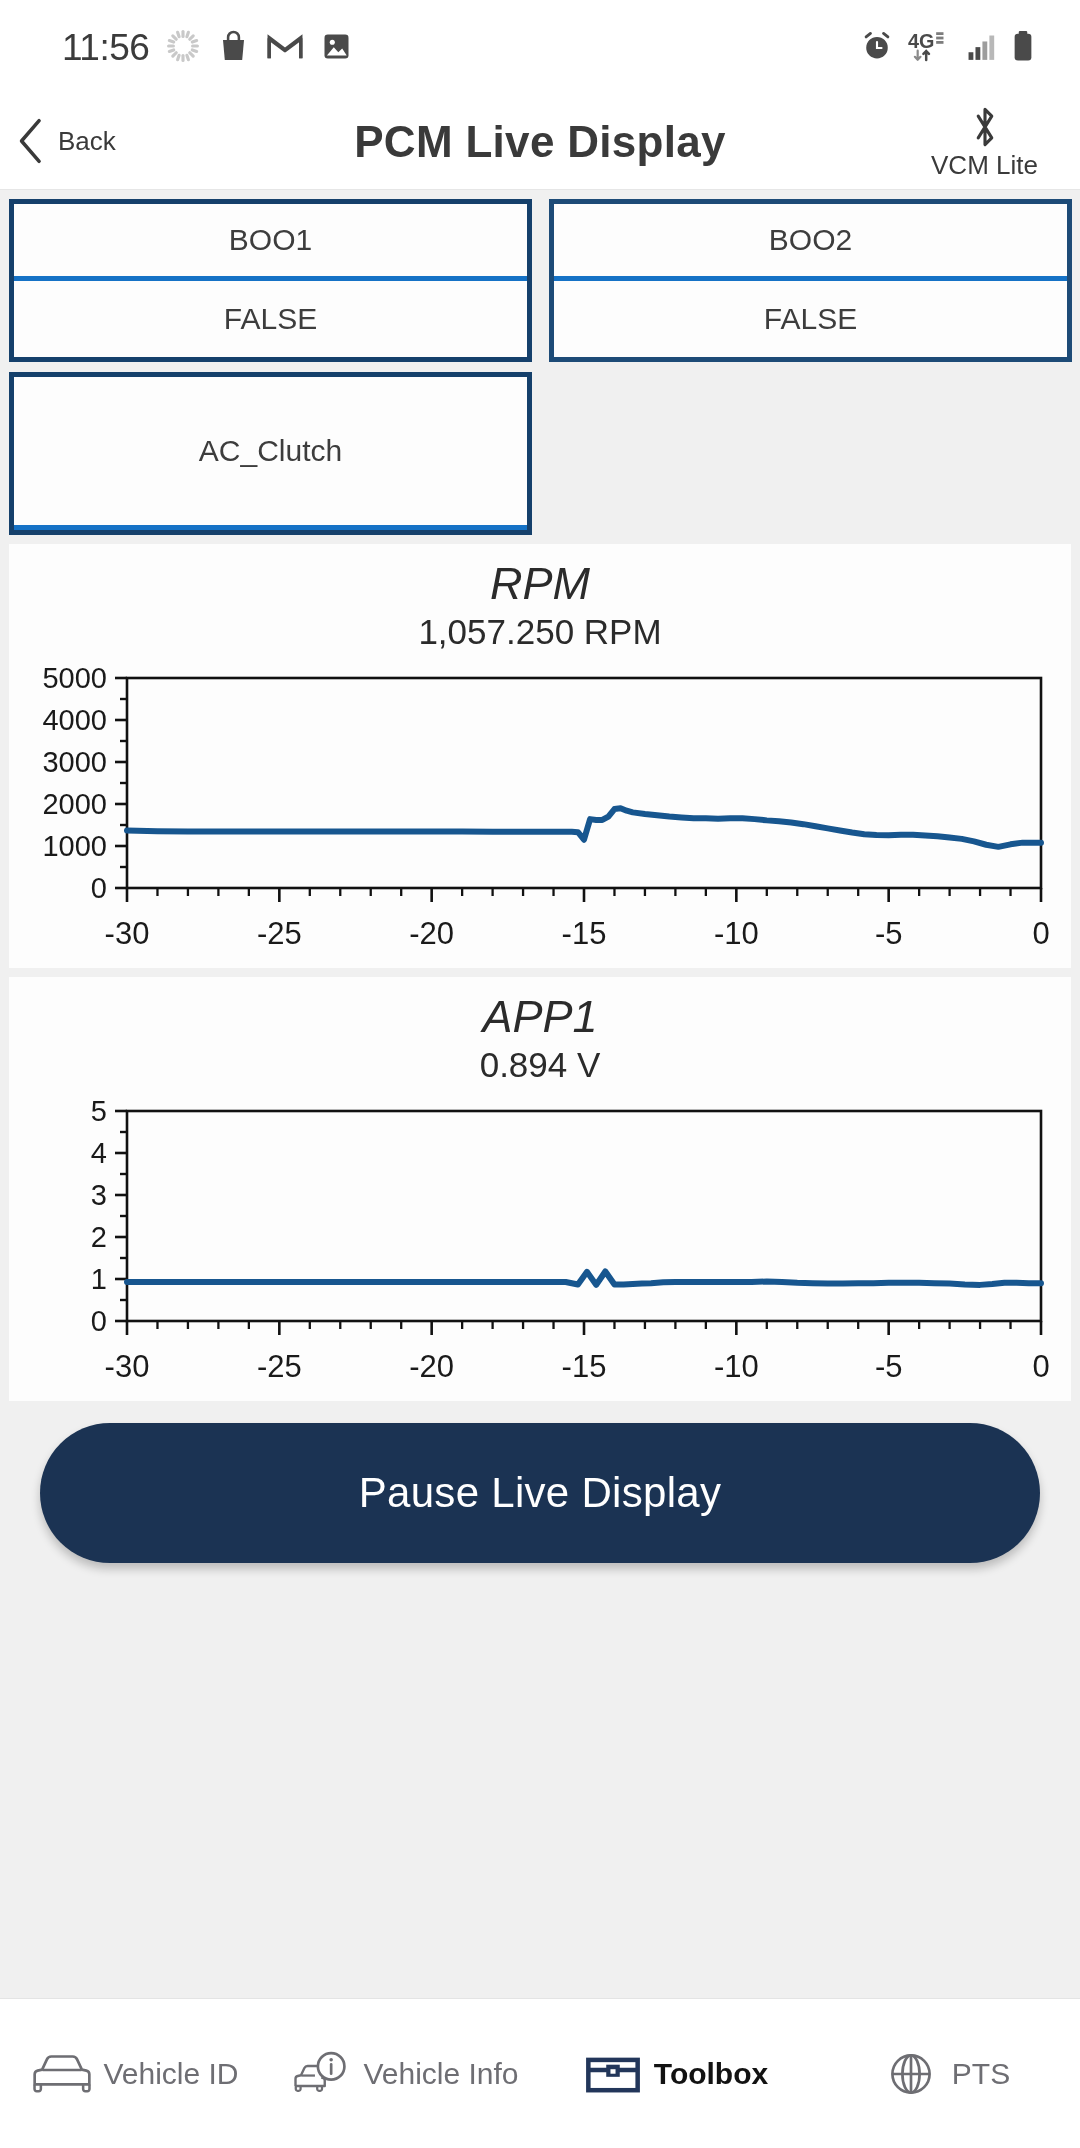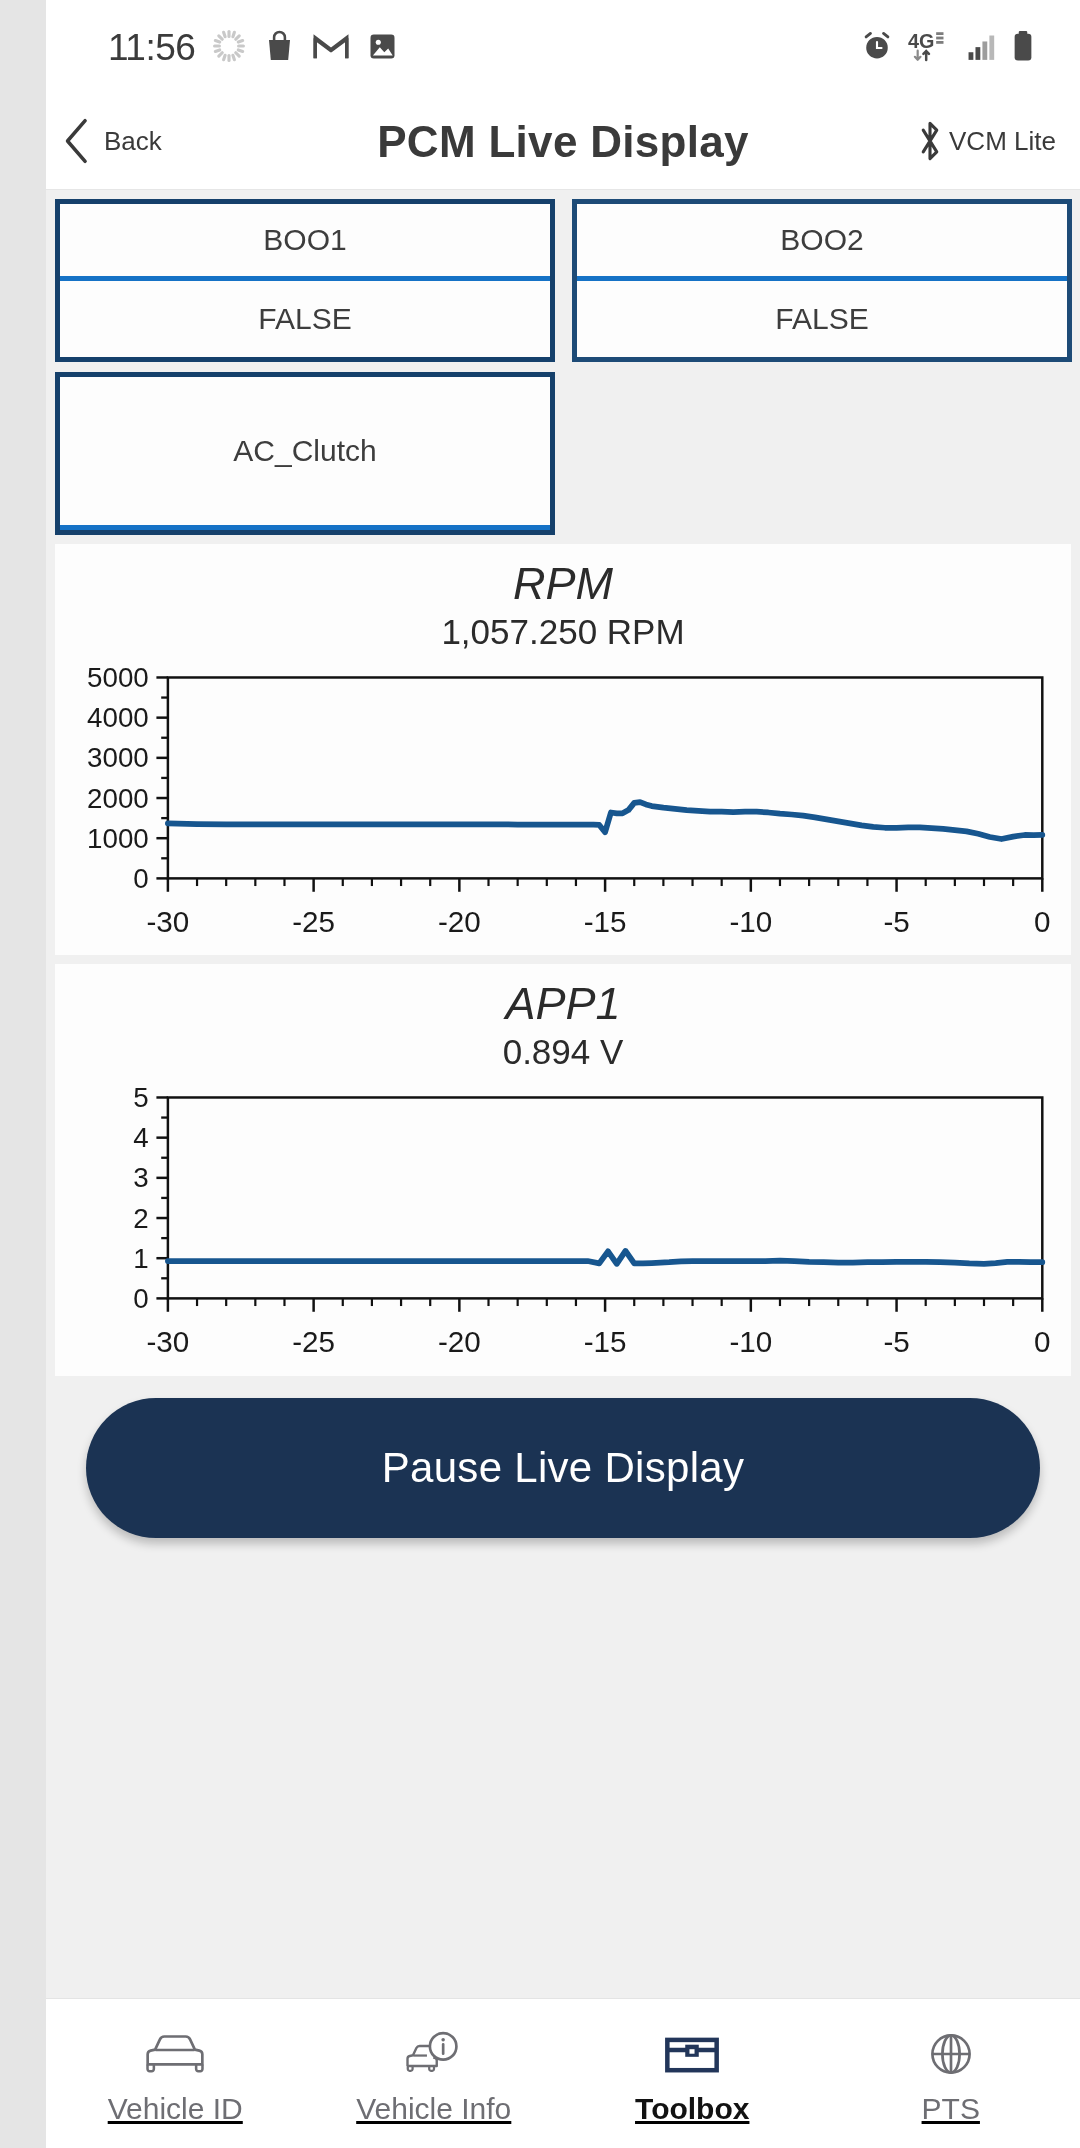--- a/index.html
+++ b/index.html
@@ -2,21 +2,21 @@
 <html><head>
 <meta charset="utf-8">
 <style>
   * { box-sizing: border-box; margin:0; padding:0; }
   html,body{
     width:1080px; height:2148px;
     background:#ffffff;
     font-family:"Liberation Sans", sans-serif;
     overflow:hidden;
   }
-  #root{ width:1080px; height:2148px; position:relative; background:#e5e5e5; display:flex; flex-direction:column;padding-left:46px; }
+  #root{ width:1080px; height:2148px; position:relative; background:#e5e5e5; display:flex; flex-direction:column; }
 
   
   .statusbar{
     height:95px; background:#ffffff; flex:0 0 95px;
     display:flex; align-items:center; justify-content:space-between;
     padding:0 46px 0 62px;
   }
   .sb-left{ display:flex; align-items:center; gap:16px; }
   .sb-right{ display:flex; align-items:center; gap:14px; }
   .sb-time{ font-size:37px; color:#3b3b3b; letter-spacing:-0.5px; font-family:"Liberation Sans",sans-serif; }
@@ -33,21 +33,21 @@
     display:flex; align-items:center; gap:10px;
   }
   .back-chev{ width:34px; height:46px; }
   .back-lbl{ font-size:26px; color:#3a3a3a; line-height:1; }
   .appbar-title{
     position:absolute; left:0; right:0; top:50%; transform:translateY(-50%);
     text-align:center; font-size:44px; color:#3a3a3a; font-weight:700; letter-spacing:0.3px;
   }
   .vcm-btn{
     position:absolute; right:8px; top:-4px; width:175px; height:100px;
-    display:flex; flex-direction:row; align-items:center; justify-content:center; gap:2px;
+    display:flex; flex-direction:column; align-items:center; justify-content:center; gap:2px;
   }
   .bt-ico{ width:34px; height:46px; }
   .vcm-lbl{ font-size:26px; color:#3a3a3a; line-height:1; }
 
   
   .content{ flex:1 1 auto; background:#f0f0f0; position:relative; overflow:hidden; }
 
   
   .tiles{ padding:9px 0 0 0; display:flex; flex-wrap:wrap; }
   .tile{
@@ -100,21 +100,21 @@
   }
 
   
   .bottomnav{
     flex:0 0 150px; height:150px; background:#ffffff;
     border-top:1px solid #e4e4e4;
     display:flex; align-items:center;
   }
   .nav-item{
     flex:1 1 25%; height:100%;
-    display:flex; flex-direction:column; align-items:center; justify-content:center; gap:10px;text-decoration:underline;
+    display:flex; flex-direction:row; align-items:center; justify-content:center; gap:10px;
   }
   .nav-ico{ height:60px; display:flex; align-items:center; justify-content:center; }
   .nav-lbl{ font-size:30px; color:#6e6e73; line-height:1; }
   .nav-item.active .nav-lbl{ color:#121212; font-weight:bold; }
 </style>
 </head>
 <body>
 
 <div id="root">
 

